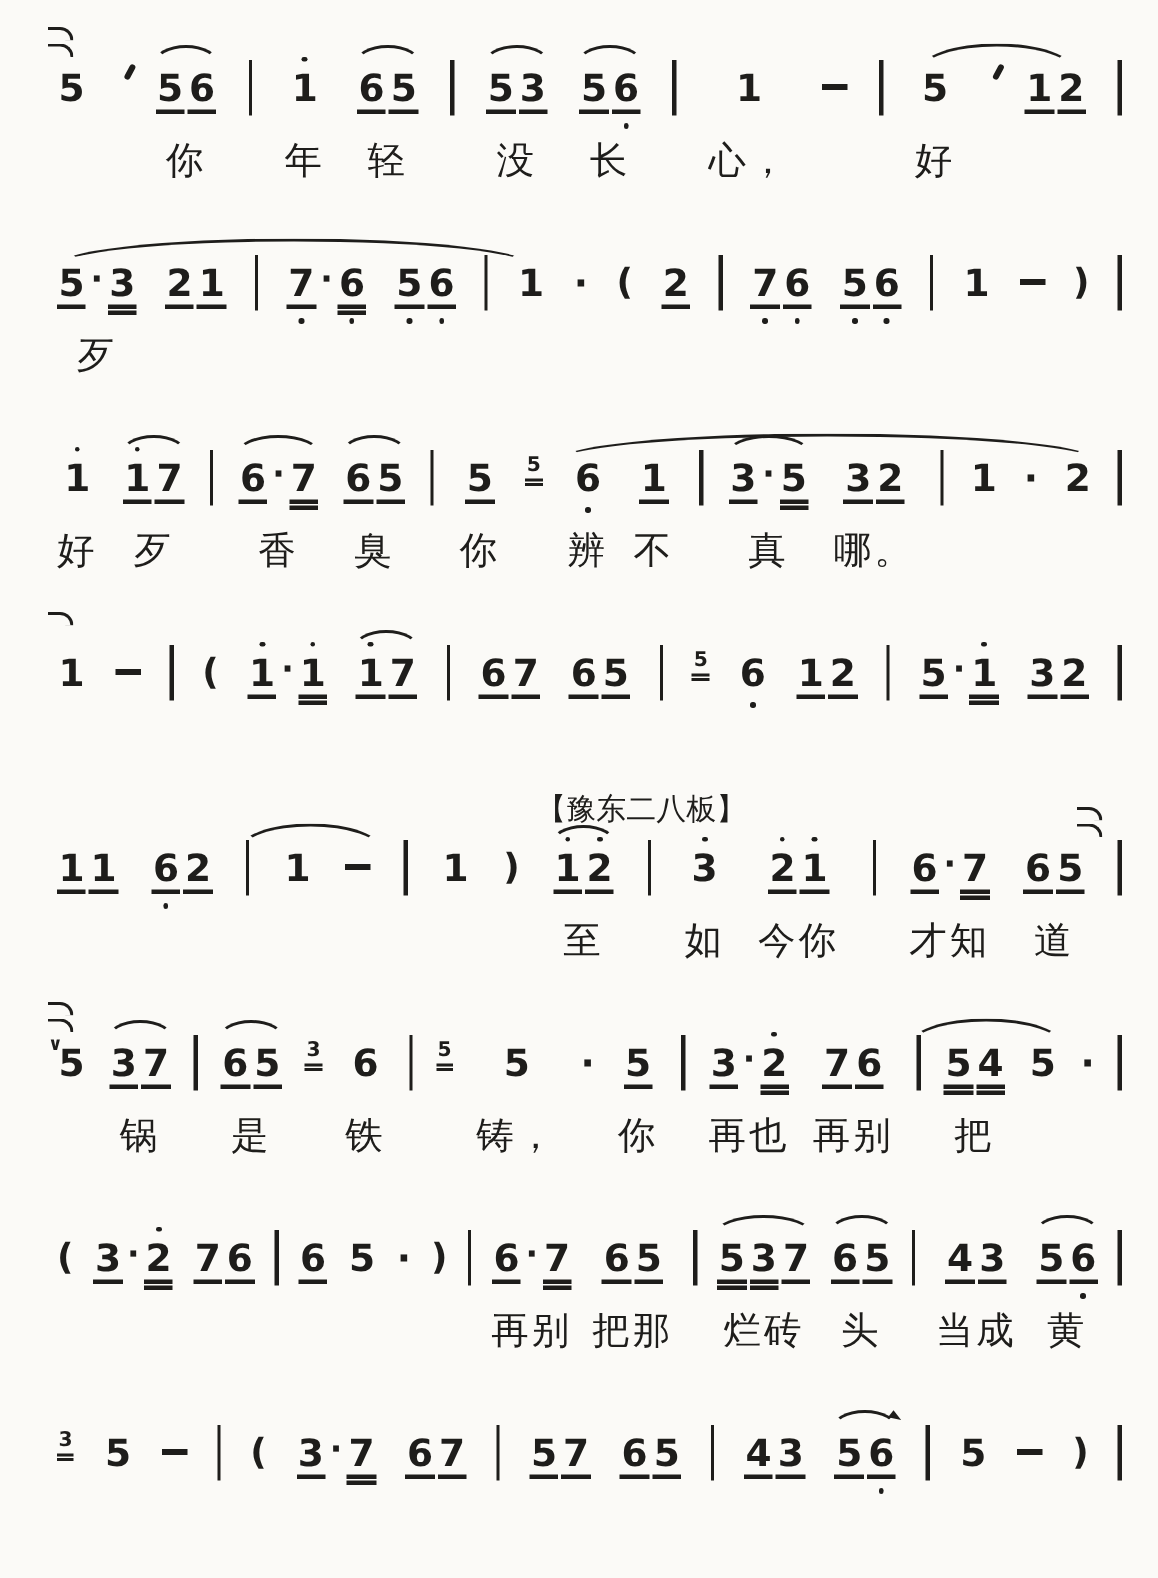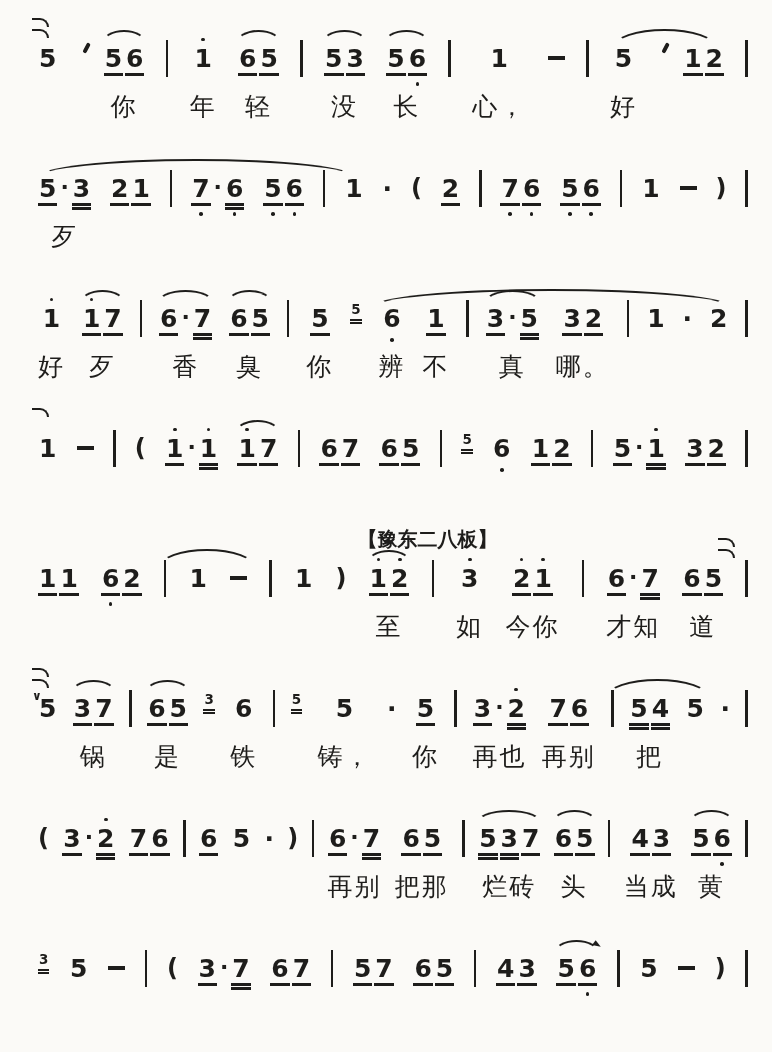--- a/index.html
+++ b/index.html
@@ -48,21 +48,21 @@
   
   .marks{position:absolute;top:-28px;left:-6px;display:flex;flex-direction:column;
         gap:2px;align-items:flex-start;z-index:2;}
   .grp > .marks{left:auto;right:-12px;align-items:flex-end;}
   .tiemark{display:inline-block;width:15px;height:7px;border-top:2.4px solid var(--ink);
         border-right:2.4px solid var(--ink);border-top-right-radius:9px;}
   .breath{font-size:12px;font-weight:bold;line-height:1;font-style:normal;}
   
   .lyr{margin-top:14px;font-size:25px;line-height:1;white-space:nowrap;letter-spacing:2px;}
   
-  .syslabel{position:absolute;top:-30px;font-size:20px;font-weight:bold;white-space:nowrap;}
+  .syslabel{position:absolute;top:-30px;font-size:20px;font-weight:normal;white-space:nowrap;}
 </style>
 </head>
 <body>
 
 <div class="sheet">
   <div>
       <div class="system">
         <div class="sysrow">
           <i class="overlay-slur" style="left: 81%; width: 14%;"></i>
           <span class="cell">

